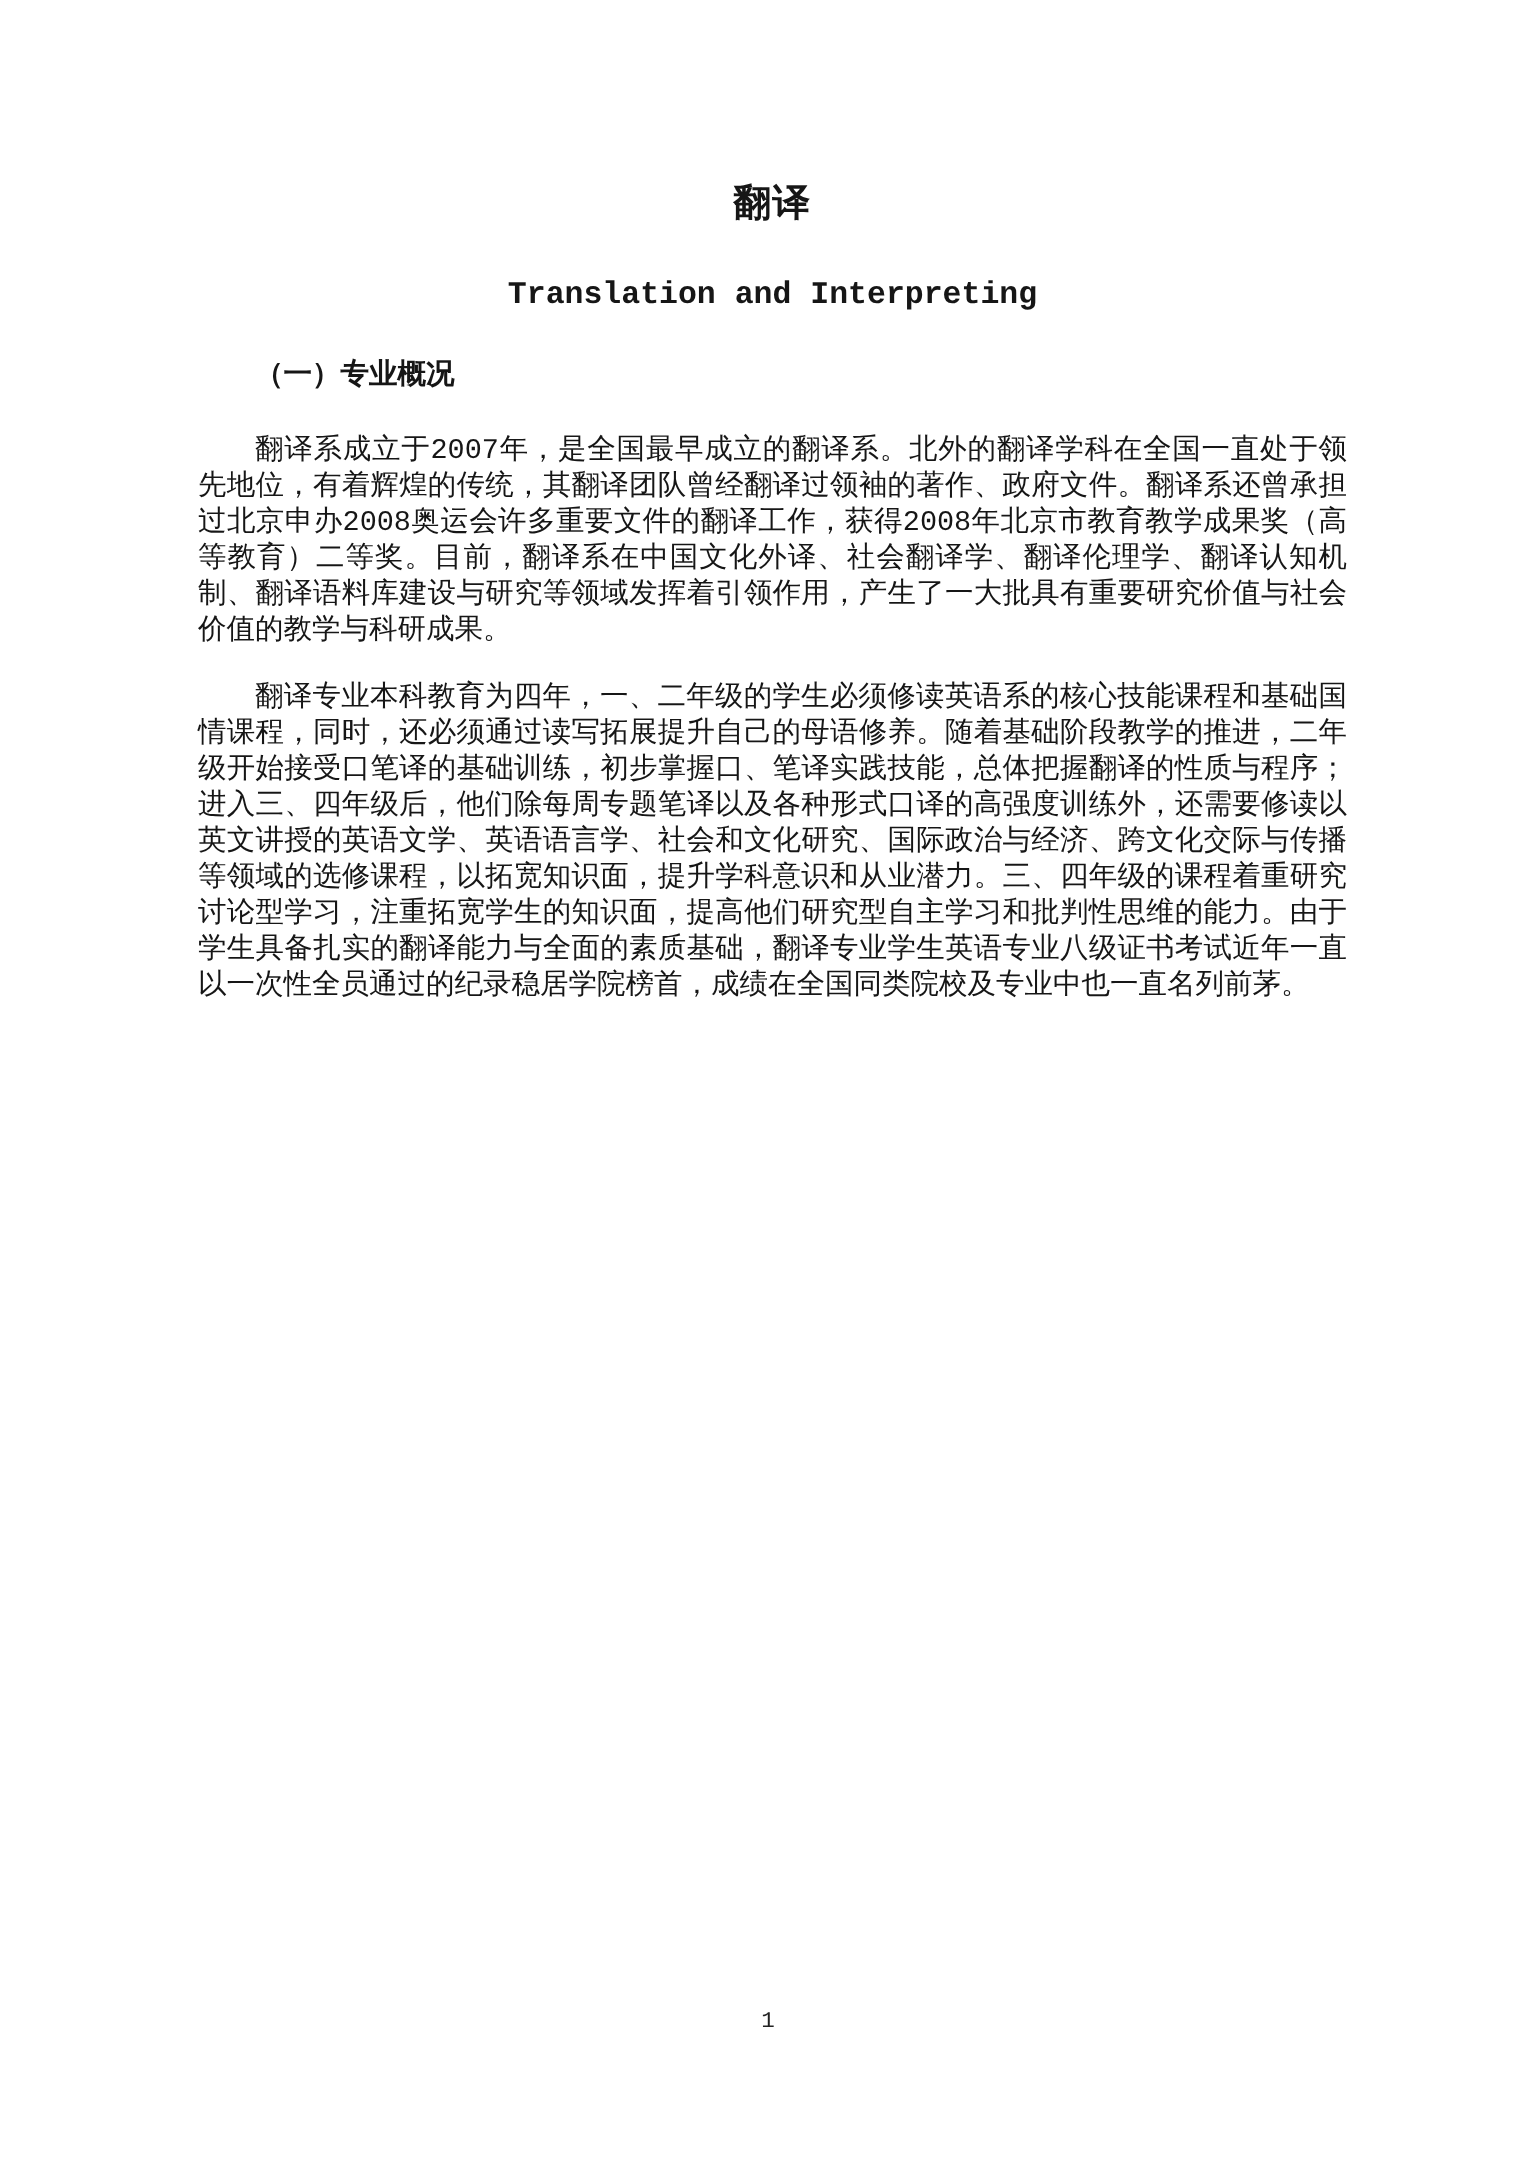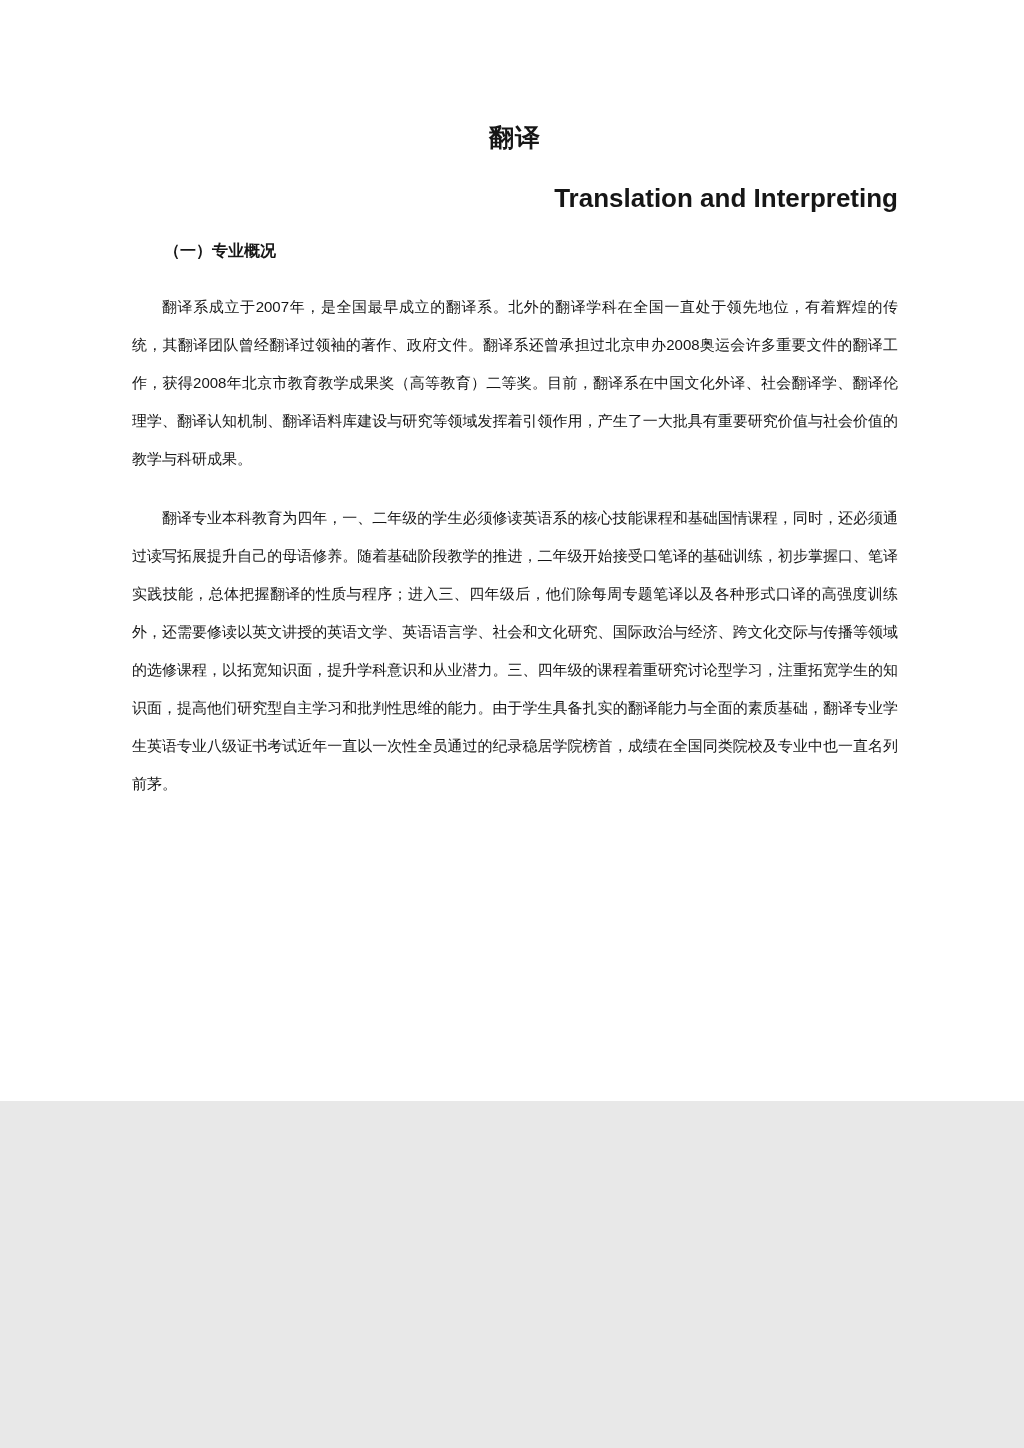--- a/index.html
+++ b/index.html
@@ -3,59 +3,59 @@
 <meta charset="utf-8">
 <style>
   html, body {
     margin: 0;
     padding: 0;
     background: #e8e8e8;
   }
   .page {
     position: relative;
     width: 1024px;
-    height: 1101px;
+    height: 1448px;
     margin: 0 auto;
     background: #ffffff;
     color: #161616;
-    font-family: Liberation Sans, sans-serif;
+    font-family: Liberation Mono, monospace;
     overflow: hidden;
   }
   .content {
     position: absolute;
     left: 132px;
     top: 0;
     width: 766px;
   }
   .doc-title {
     margin: 121px 0 0 0;
     text-align: center;
     font-size: 25px;
     line-height: 32px;
     font-weight: bold;
     letter-spacing: 1px;
   }
   .doc-subtitle {
     margin: 32px 0 0 0;
-    text-align: right;
-    font-size: 26px;
+    text-align: center;
+    font-size: 21px;
     line-height: 26px;
     font-weight: bold;
   }
   .section-heading {
     margin: 26px 0 0 0;
-    font-size: 16px;
+    font-size: 19px;
     line-height: 27px;
     font-weight: bold;
     text-indent: 2em;
   }
   .para {
     margin: 21px 0 0 0;
-    font-size: 15px;
-    line-height: 38px;
+    font-size: 19px;
+    line-height: 24px;
     text-align: justify;
     text-justify: inter-ideograph;
     text-indent: 2em;
   }
   .para.first-after-heading {
     margin-top: 24px;
   }
   .page-number {
     position: absolute;
     left: 0;

